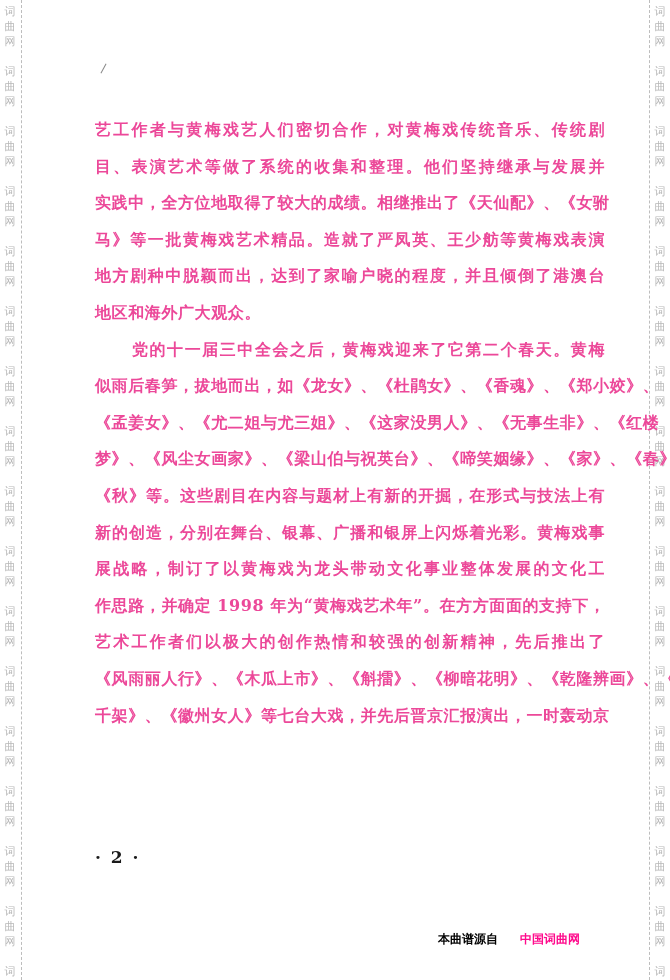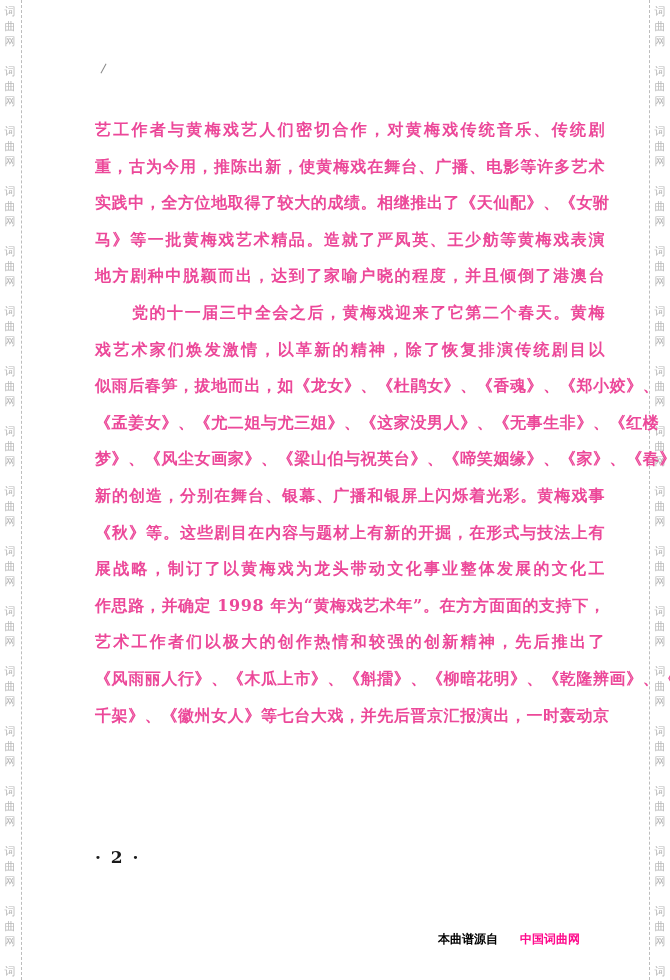--- a/index.html
+++ b/index.html
@@ -279,33 +279,33 @@
       <span class="wm-char">词</span>
       <span class="wm-char">曲</span>
     </div>
   </div>
 
 <div class="stroke-mark"></div>
 
 <div class="page" id="page-body">
     <div class="paragraph">
       <span class="line">艺工作者与黄梅戏艺人们密切合作，对黄梅戏传统音乐、传统剧</span>
-      <span class="line">重，古为今用，推陈出新，使黄梅戏在舞台、广播、电影等许多艺术</span>
+      <span class="line">目、表演艺术等做了系统的收集和整理。他们坚持继承与发展并</span>
       <span class="line">实践中，全方位地取得了较大的成绩。相继推出了《天仙配》、《女驸</span>
       <span class="line">马》等一批黄梅戏艺术精品。造就了严凤英、王少舫等黄梅戏表演</span>
       <span class="line">地方剧种中脱颖而出，达到了家喻户晓的程度，并且倾倒了港澳台</span>
+      <span class="line last">地区和海外广大观众。</span>
     </div>
     <div class="paragraph">
       <span class="line indent">党的十一届三中全会之后，黄梅戏迎来了它第二个春天。黄梅</span>
-      <span class="line">戏艺术家们焕发激情，以革新的精神，除了恢复排演传统剧目以</span>
       <span class="line">似雨后春笋，拔地而出，如《龙女》、《杜鹃女》、《香魂》、《郑小姣》、</span>
       <span class="line">《孟姜女》、《尤二姐与尤三姐》、《这家没男人》、《无事生非》、《红楼</span>
       <span class="line">梦》、《风尘女画家》、《梁山伯与祝英台》、《啼笑姻缘》、《家》、《春》、</span>
+      <span class="line">《秋》等。这些剧目在内容与题材上有新的开掘，在形式与技法上有</span>
       <span class="line">新的创造，分别在舞台、银幕、广播和银屏上闪烁着光彩。黄梅戏事</span>
-      <span class="line">《秋》等。这些剧目在内容与题材上有新的开掘，在形式与技法上有</span>
     </div>
     <div class="paragraph">
       <span class="line">展战略，制订了以黄梅戏为龙头带动文化事业整体发展的文化工</span>
       <span class="line">作思路，并确定 1998 年为“黄梅戏艺术年”。在方方面面的支持下，</span>
       <span class="line">艺术工作者们以极大的创作热情和较强的创新精神，先后推出了</span>
       <span class="line">《风雨丽人行》、《木瓜上市》、《斛擂》、《柳暗花明》、《乾隆辨画》、《秋</span>
       <span class="line">千架》、《徽州女人》等七台大戏，并先后晋京汇报演出，一时轰动京</span>
     </div>
   </div>
 

